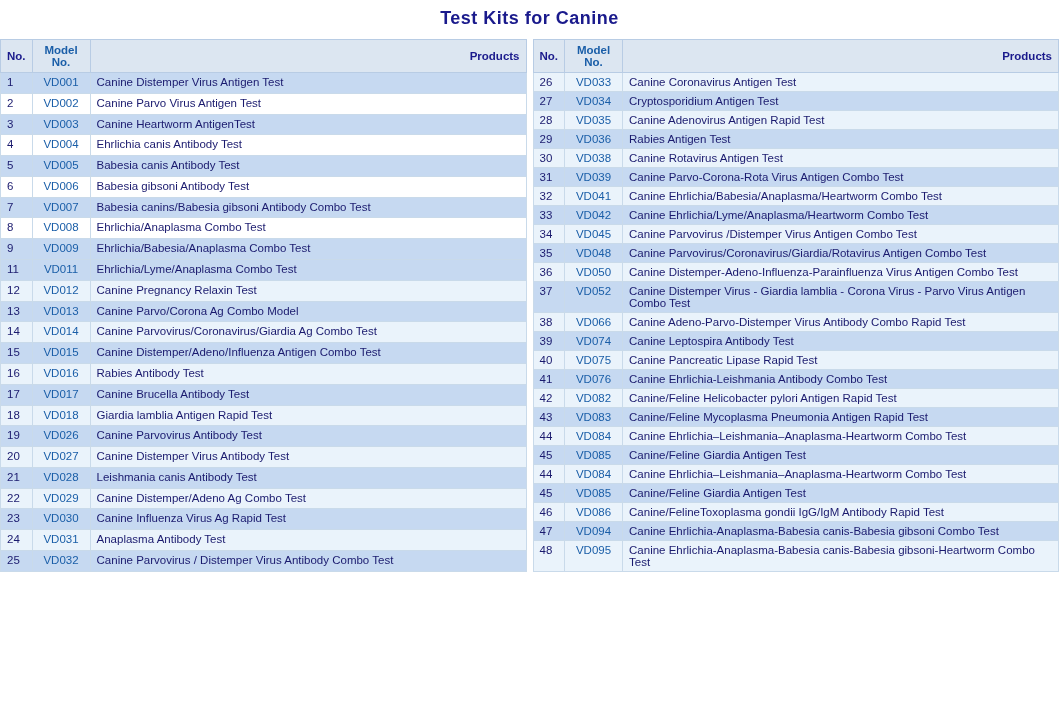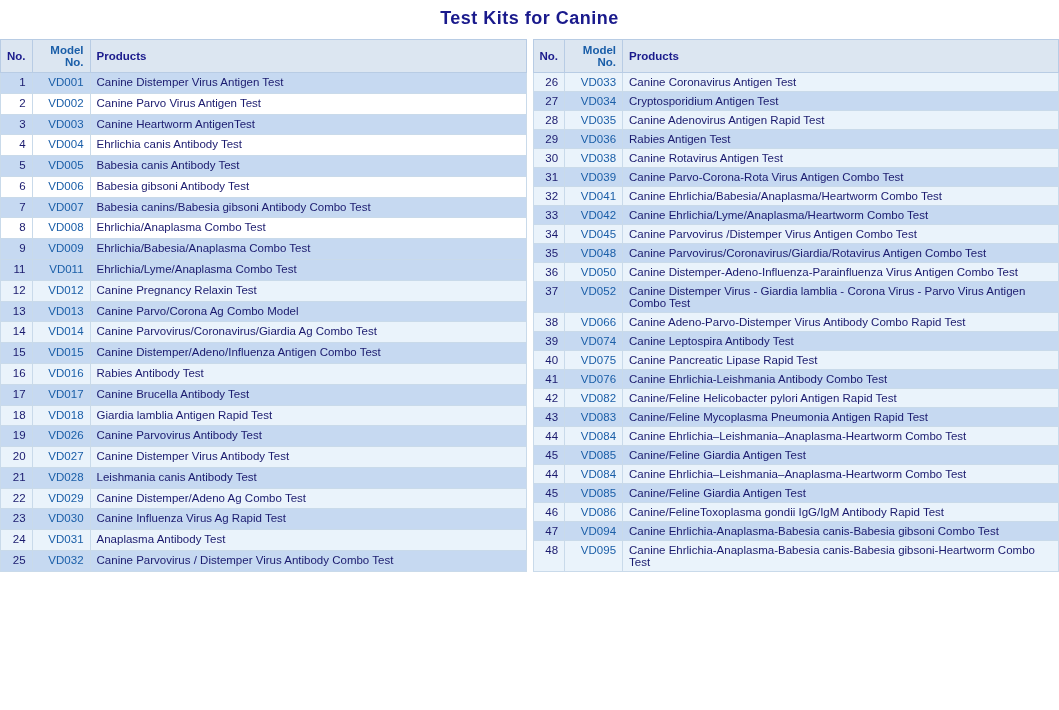--- a/index.html
+++ b/index.html
@@ -29,35 +29,35 @@
       border-collapse: collapse;
       flex: 1;
       font-size: 11.5px;
     }
     thead tr th {
       background: #dce6f1;
       color: #1a1a8c;
       font-weight: bold;
       padding: 4px 6px;
       border: 1px solid #b8cce4;
-      text-align: left;
+      text-align: right;
     }
     tbody tr:nth-child(odd) {
       background: #eaf3fb;
     }
     tbody tr:nth-child(even) {
       background: #ffffff;
     }
     tbody tr td {
       padding: 3px 6px;
       border: 1px solid #c9daea;
       vertical-align: top;
     }
-    td.no-col, th.no-col { text-align: right; width: 28px; }
-    td.model-col, th.model-col { text-align: right; width: 58px; color: #1a5ea8; font-weight: bold; }
+    td.no-col, th.no-col { text-align: left; width: 28px; }
+    td.model-col, th.model-col { text-align: center; width: 58px; color: #1a5ea8; font-weight: bold; }
     td.product-col { color: #1a1a6e; }
     .model-link { color: #1a5ea8; font-weight: normal; }
     .highlighted {
       background: #c6d9f1 !important;
     }
   </style>
 </head>
 <body>
 
 <div class="page">

